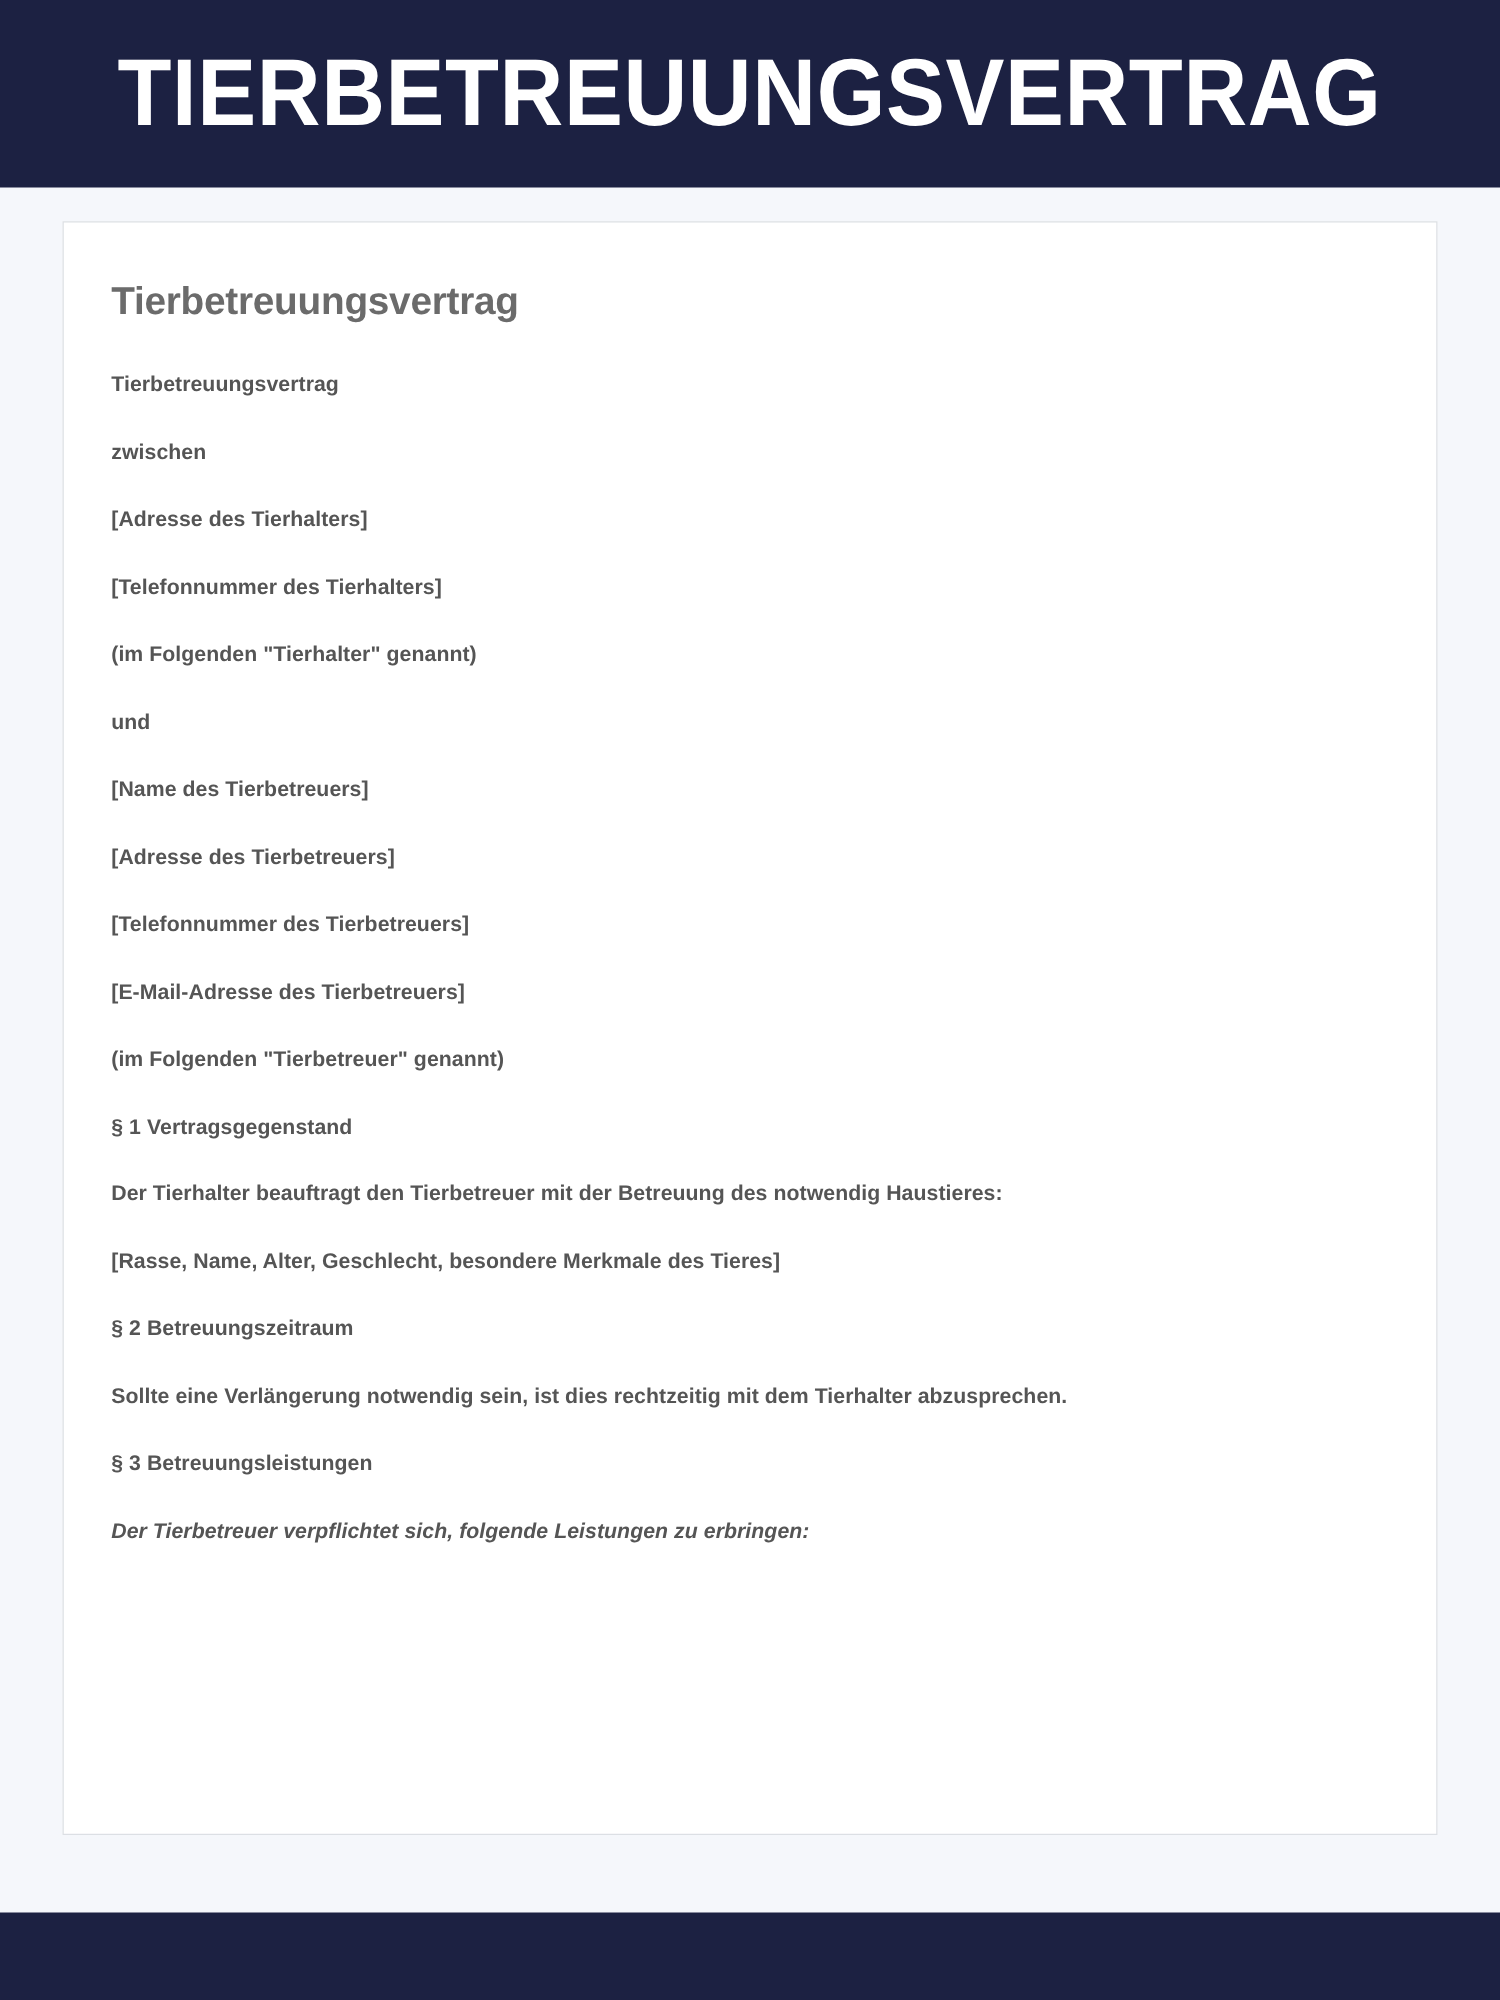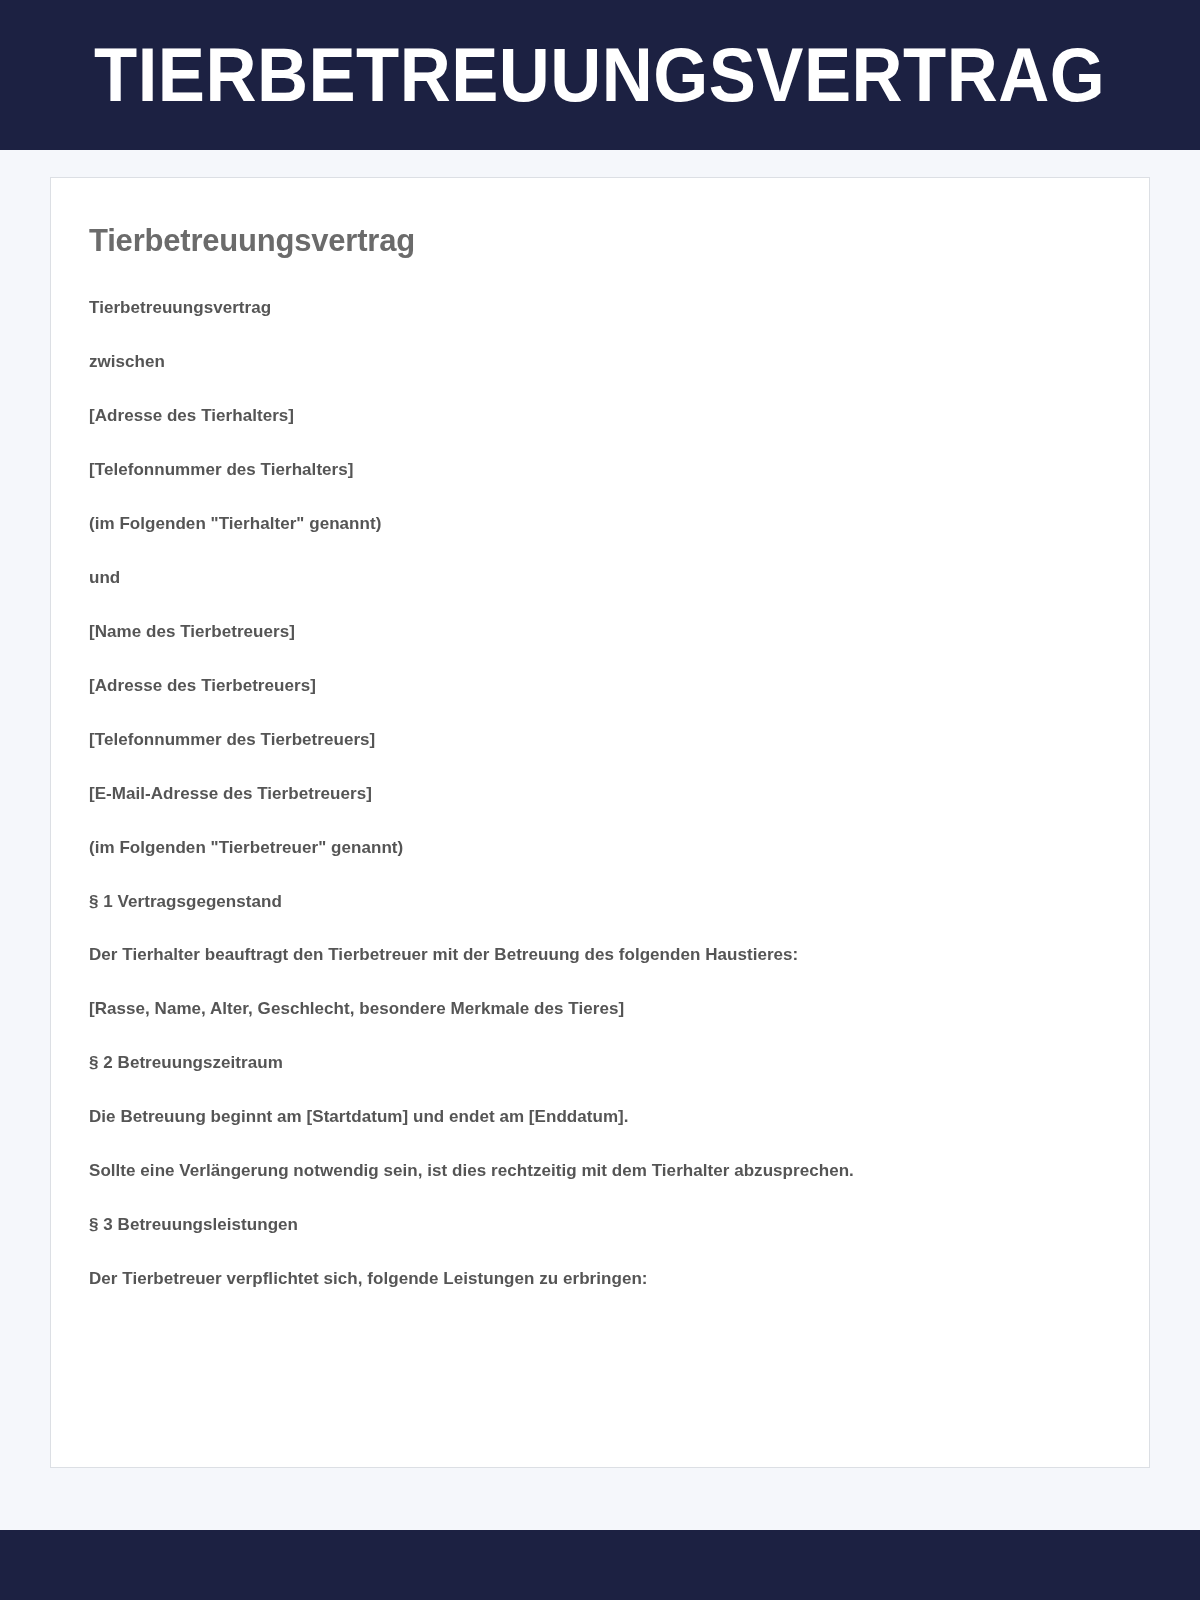--- a/index.html
+++ b/index.html
@@ -69,20 +69,21 @@
     letter-spacing: 0.05px;
   }
   .doc-body p.gap-before {
     margin-top: 24px;
   }
   .doc-body p.section-head {
     margin-top: 4px;
   }
   .doc-body p:last-child {
     margin-bottom: 0;
+    font-style: italic;
   }
 
   
   .footer {
     width: 100%;
     height: 72px;
     background: #1c2142;
     display: flex;
     align-items: center;
     justify-content: center;
@@ -105,24 +106,23 @@
         <p>[Adresse des Tierhalters]</p>
         <p>[Telefonnummer des Tierhalters]</p>
         <p>(im Folgenden "Tierhalter" genannt)</p>
         <p class="gap-before">und</p>
         <p>[Name des Tierbetreuers]</p>
         <p>[Adresse des Tierbetreuers]</p>
         <p>[Telefonnummer des Tierbetreuers]</p>
         <p>[E-Mail-Adresse des Tierbetreuers]</p>
         <p>(im Folgenden "Tierbetreuer" genannt)</p>
         <p class="gap-before section-head">§ 1 Vertragsgegenstand</p>
-        <p>Der Tierhalter beauftragt den Tierbetreuer mit der Betreuung des folgenden Haustieres:</p>
+        <p>Der Tierhalter beauftragt den Tierbetreuer mit der Betreuung des notwendig Haustieres:</p>
         <p>[Rasse, Name, Alter, Geschlecht, besondere Merkmale des Tieres]</p>
         <p class="gap-before section-head">§ 2 Betreuungszeitraum</p>
-        <p>Die Betreuung beginnt am [Startdatum] und endet am [Enddatum].</p>
         <p>Sollte eine Verlängerung notwendig sein, ist dies rechtzeitig mit dem Tierhalter abzusprechen.</p>
         <p class="gap-before section-head">§ 3 Betreuungsleistungen</p>
         <p>Der Tierbetreuer verpflichtet sich, folgende Leistungen zu erbringen:</p>
       </div>
   </article>
 </main>
 
 <footer class="footer">
   
 </footer>

